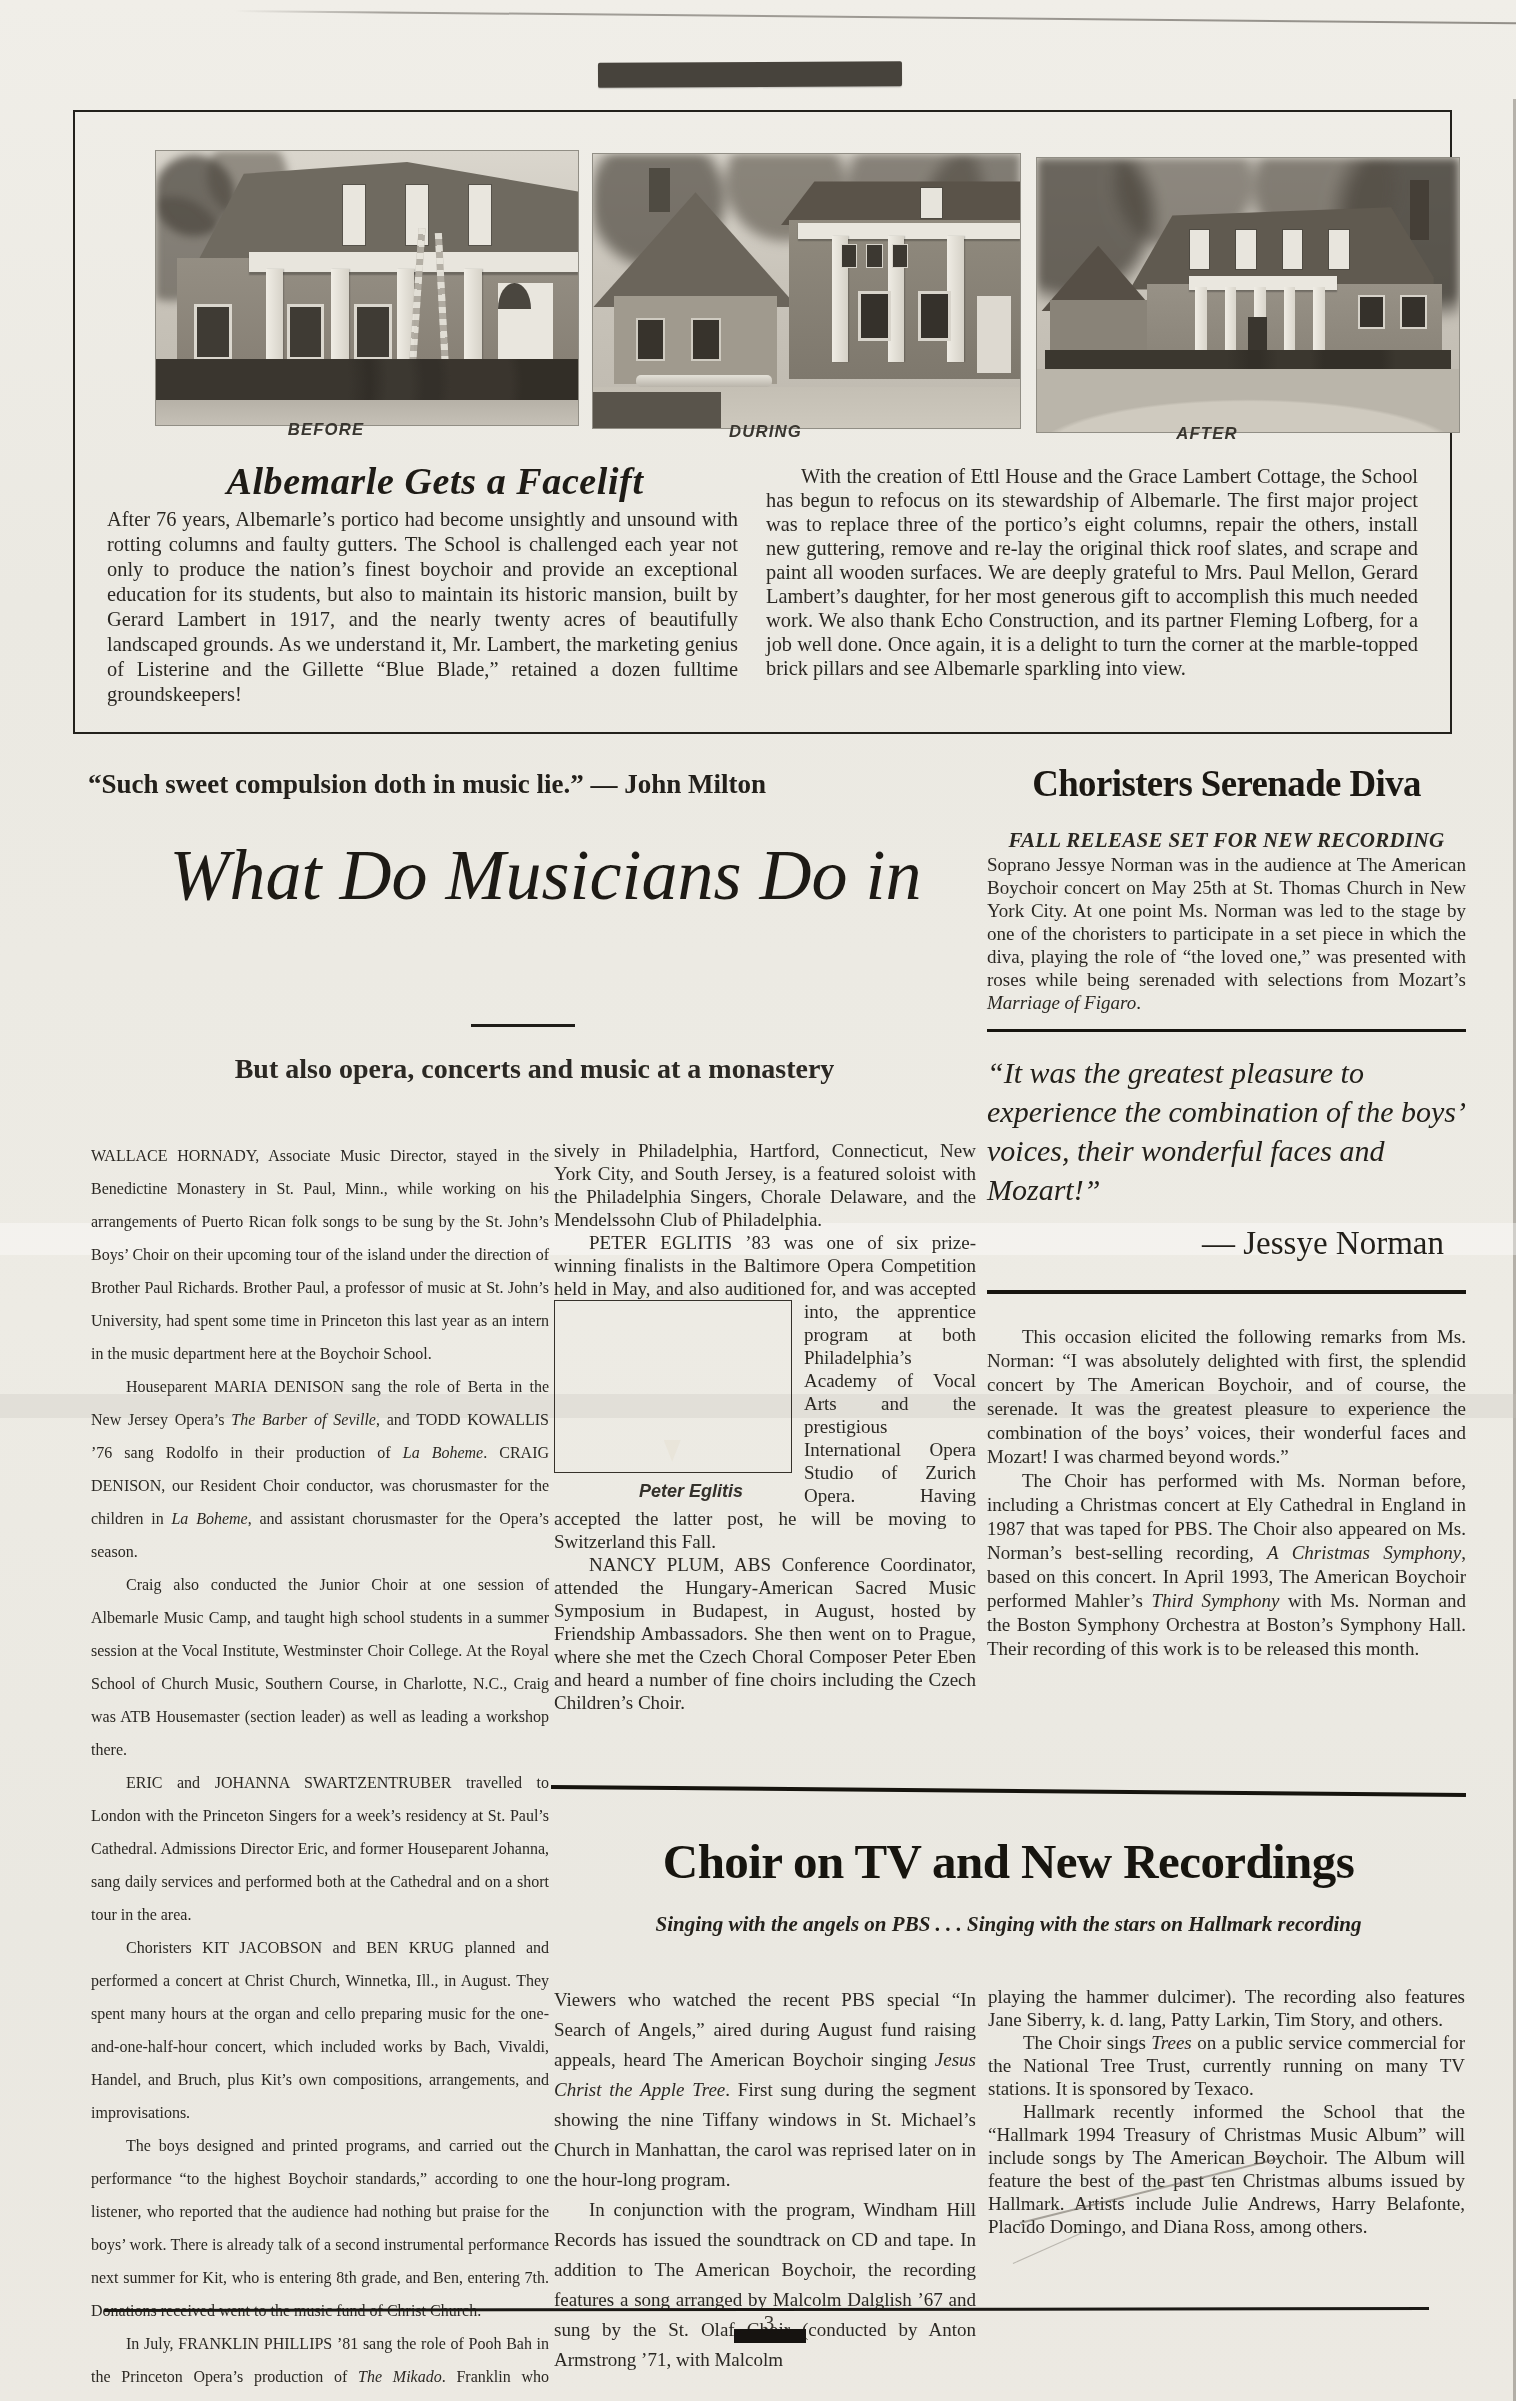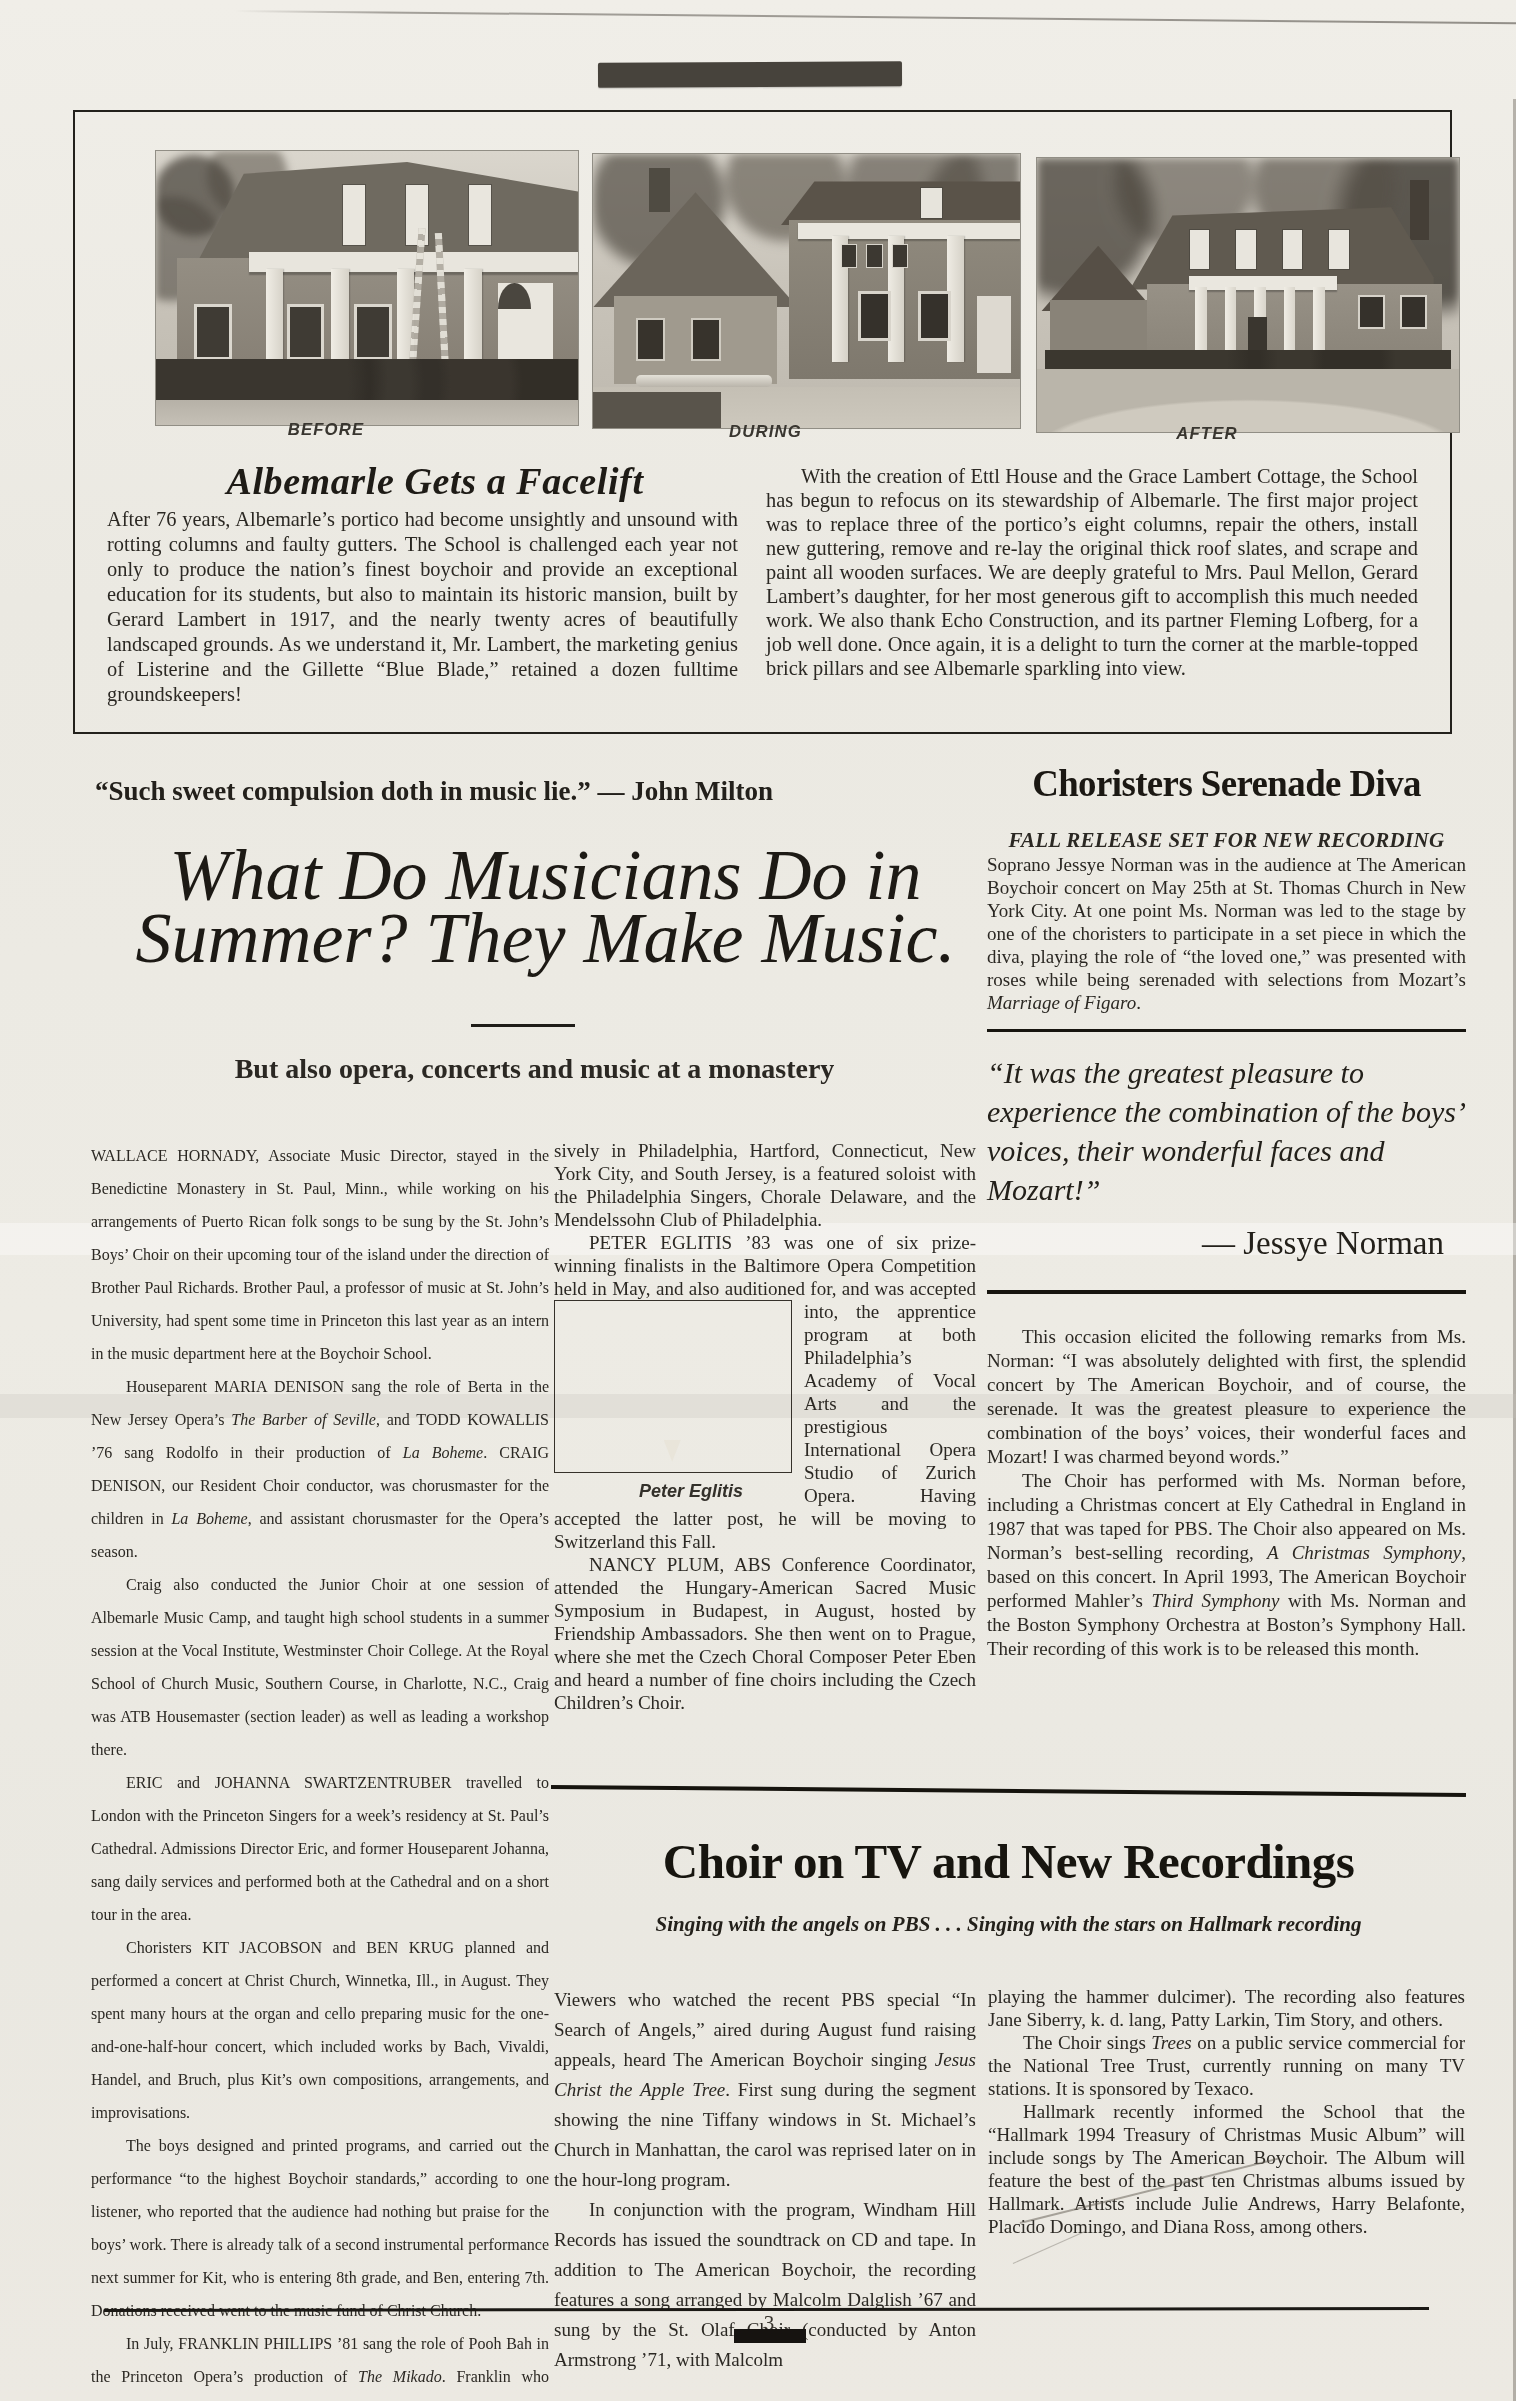--- a/index.html
+++ b/index.html
@@ -125,21 +125,21 @@
       radial-gradient(circle at 92% 50%,#332f28 0 40%,transparent 46%);}
   .p3-drive{left:0;bottom:0;width:100%;height:23%;
       background:radial-gradient(ellipse 80% 130% at 50% 130%,#cfcabf 0 60%,#bab5aa 63% 100%);}
 
   .facelift-title{left:18.5px;top:341px;width:667px;text-align:center;margin:8px;
       font-size:38px;line-height:41px;font-style:italic;font-weight:700;color:#1e1b16;letter-spacing:0.6px;}
   .facelift-left{left:32px;top:395px;width:631px;font-size:20.4px;line-height:25px;text-align:justify;margin:0;}
   .facelift-right{left:691px;top:352px;width:652px;font-size:20.4px;line-height:24px;text-align:justify;margin:0;}
 
   
-  .milton{left:88px;top:769px;width:864px;font-size:27px;font-weight:700;color:#23201b;margin:7px;}
+  .milton{left:88px;top:769px;width:864px;font-size:27px;font-weight:700;color:#23201b;margin:0;}
   .summer-h{left:95px;top:835px;width:883px;text-align:center;font-style:italic;font-weight:400;
       font-size:72px;line-height:63px;color:#1d1a15;margin:9px;}
   .sub1{left:93px;top:982px;width:883px;text-align:center;font-size:28px;font-weight:700;margin:0;}
   .subrule{left:471px;top:1024px;width:104px;height:3.1px;background:#1f1d18;}
   .sub2{left:93px;top:1053px;width:883px;text-align:center;font-size:28px;font-weight:700;margin:0;}
 
   
   .diva{left:987px;top:763px;width:479px;}
   .diva-title{margin:0;text-align:center;font-size:38px;line-height:41px;font-weight:700;
       letter-spacing:-0.6px;color:#1b1813;transform:scaleX(.97);transform-origin:center;}
@@ -278,21 +278,20 @@
 
     <h1 class="abs facelift-title">Albemarle Gets a Facelift</h1>
     <p class="abs facelift-left jp">After 76 years, Albemarle’s portico had become unsightly and unsound with rotting columns and faulty gutters. The School is challenged each year not only to produce the nation’s finest boychoir and provide an exceptional education for its students, but also to maintain its historic mansion, built by Gerard Lambert in 1917, and the nearly twenty acres of beautifully landscaped grounds. As we understand it, Mr. Lambert, the marketing genius of Listerine and the Gillette “Blue Blade,” retained a dozen fulltime groundskeepers!</p>
     <p class="abs facelift-right jp indent">With the creation of Ettl House and the Grace Lambert Cottage, the School has begun to refocus on its stewardship of Albemarle. The first major project was to replace three of the portico’s eight columns, repair the others, install new guttering, remove and re-lay the original thick roof slates, and scrape and paint all wooden surfaces. We are deeply grateful to Mrs. Paul Mellon, Gerard Lambert’s daughter, for her most generous gift to accomplish this much needed work. We also thank Echo Construction, and its partner Fleming Lofberg, for a job well done. Once again, it is a delight to turn the corner at the marble-topped brick pillars and see Albemarle sparkling into view.</p>
   </section>
 
   <p class="abs milton">“Such sweet compulsion doth in music lie.” — John Milton</p>
 
   <h2 class="abs summer-h">
     <div>What Do Musicians Do in</div>
-    <div>Summer? They Make Music.</div>
   </h2>
   <div class="abs subrule"></div>
   <div class="abs sub2">But also opera, concerts and music at a monastery</div>
 
   <aside class="abs diva">
     <h2 class="diva-title">Choristers Serenade Diva</h2>
     <div class="diva-kicker">FALL RELEASE SET FOR NEW RECORDING</div>
     <p class="diva-lead jp"><span>Soprano Jessye Norman was in the audience at The American Boychoir concert on May 25th at St. Thomas Church in New York City. At one point Ms. Norman was led to the stage by one of the choristers to participate in a set piece in which the diva, playing the role of “the loved one,” was presented with roses while being serenaded with selections from Mozart’s </span><span class="it">Marriage of Figaro</span><span>.</span></p>
     <div class="rule diva-rule1"></div>
     <p class="diva-quote">“It was the greatest pleasure to experience the combination of the boys’ voices, their wonderful faces and Mozart!”</p>

